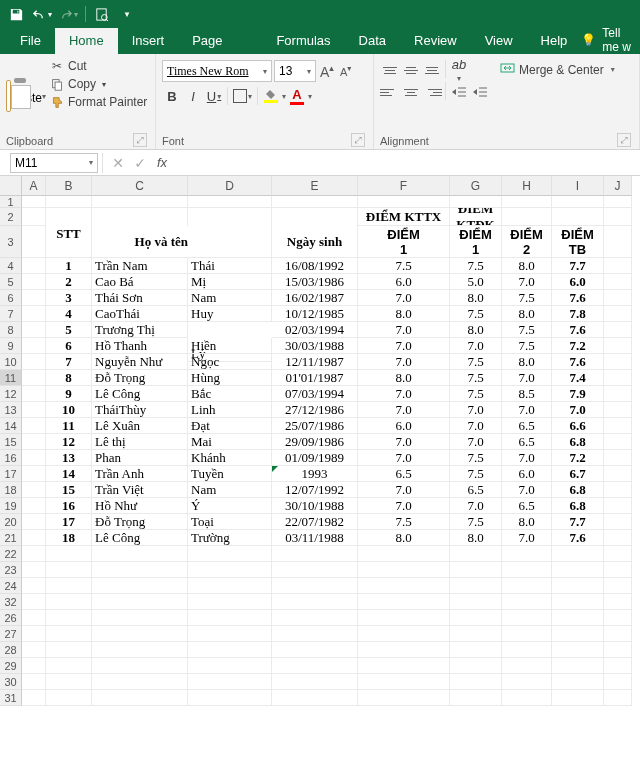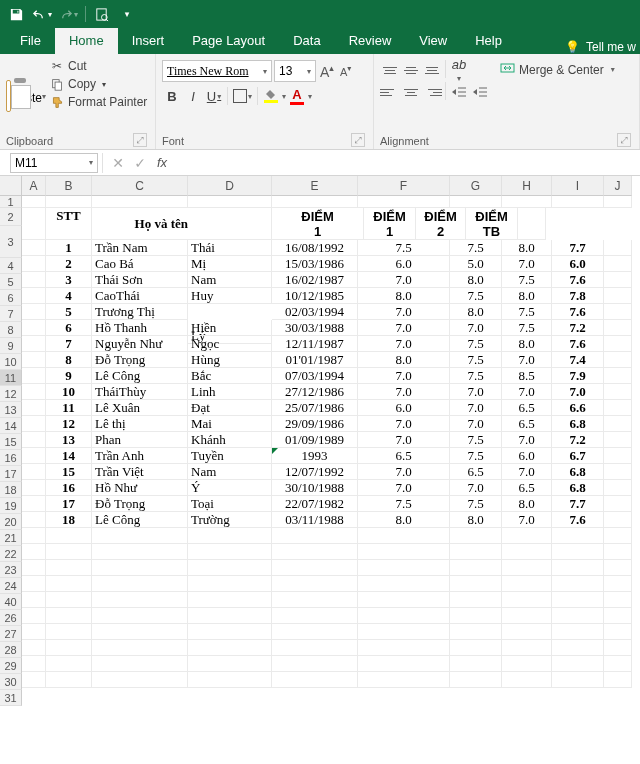--- a/index.html
+++ b/index.html
@@ -114,20 +114,21 @@
       </svg>
     </div>
   <div class="tb-icon" style="font-size:9px;color:#fff;">▾</div>
 </div>
 
 <div class="ribtabs">
   <div class="ribtab">File</div>
   <div class="ribtab active">Home</div>
   <div class="ribtab">Insert</div>
   <div class="ribtab">Page Layout</div>
+  <div class="ribtab">Formulas</div>
   <div class="ribtab">Data</div>
   <div class="ribtab">Review</div>
   <div class="ribtab">View</div>
   <div class="ribtab">Help</div>
   <div class="ribtabs-right">
     <span class="bulb">💡</span>
     <span>Tell me w</span>
   </div>
 </div>
 
@@ -328,46 +329,59 @@
       <div class="rh" style="height: 16px;">15</div>
       <div class="rh" style="height: 16px;">16</div>
       <div class="rh" style="height: 16px;">17</div>
       <div class="rh" style="height: 16px;">18</div>
       <div class="rh" style="height: 16px;">19</div>
       <div class="rh" style="height: 16px;">20</div>
       <div class="rh" style="height: 16px;">21</div>
       <div class="rh" style="height: 16px;">22</div>
       <div class="rh" style="height: 16px;">23</div>
       <div class="rh" style="height: 16px;">24</div>
-      <div class="rh" style="height: 16px;">40</div>
+      <div class="rh" style="height: 16px;">32</div>
       <div class="rh" style="height: 16px;">26</div>
       <div class="rh" style="height: 16px;">27</div>
       <div class="rh" style="height: 16px;">28</div>
       <div class="rh" style="height: 16px;">29</div>
       <div class="rh" style="height: 16px;">30</div>
       <div class="rh" style="height: 16px;">31</div>
     </div>
   <div class="cells" id="cells">
       <div class="row" style="height: 12px;">
         <div class="cell cA" style="height: 12px;"></div>
         <div class="cell cB" style="height: 12px;"></div>
         <div class="cell cC" style="height: 12px;"></div>
         <div class="cell cD" style="height: 12px;"></div>
         <div class="cell cE" style="height: 12px;"></div>
         <div class="cell cF" style="height: 12px;"></div>
         <div class="cell cG" style="height: 12px;"></div>
         <div class="cell cH" style="height: 12px;"></div>
         <div class="cell cI" style="height: 12px;"></div>
         <div class="cell cJ" style="height: 12px;"></div>
       </div>
+      <div class="row hdr" style="height: 18px;">
+        <div class="cell cA" style="height: 18px;"></div>
+        <div class="cell cB" style="height: 18px; border-bottom: none;"></div>
+        <div class="cell cC" style="height: 18px; border-bottom: none;"></div>
+        <div class="cell cD" style="height: 18px; border-bottom: none;"></div>
+        <div class="cell cE" style="height: 18px; border-bottom: none;"></div>
+        <div class="cell cF" style="height: 18px;">ĐIỂM KTTX</div>
+        <div class="cell cG" style="height: 18px; justify-content: flex-start;">ĐIỂM KTĐK</div>
+        <div class="cell cH" style="height: 18px;"></div>
+        <div class="cell cI" style="height: 18px;"></div>
+        <div class="cell cJ" style="height: 18px;"></div>
+      </div>
       <div class="row hdr" style="height: 32px;">
         <div class="cell cA" style="height: 32px;"></div>
         <div class="cell cB" style="height: 32px; font-weight: bold; align-items: flex-start; padding-top: 0px;">STT</div>
         <div class="cell cC" style="height: 32px; border-right: none; font-weight: bold; justify-content: flex-end; padding-right: 0px;">Họ và tên</div>
         <div class="cell cD" style="height: 32px;"></div>
+        <div class="cell cE" style="height: 32px; font-weight: bold;">Ngày sinh</div>
         <div class="cell cF" style="height: 32px; flex-direction: column;">
           <b>ĐIỂM<br>1</b>
         </div>
         <div class="cell cG" style="height: 32px; flex-direction: column;">
           <b>ĐIỂM<br>1</b>
         </div>
         <div class="cell cH" style="height: 32px; flex-direction: column;">
           <b>ĐIỂM<br>2</b>
         </div>
         <div class="cell cI" style="height: 32px; flex-direction: column;">

